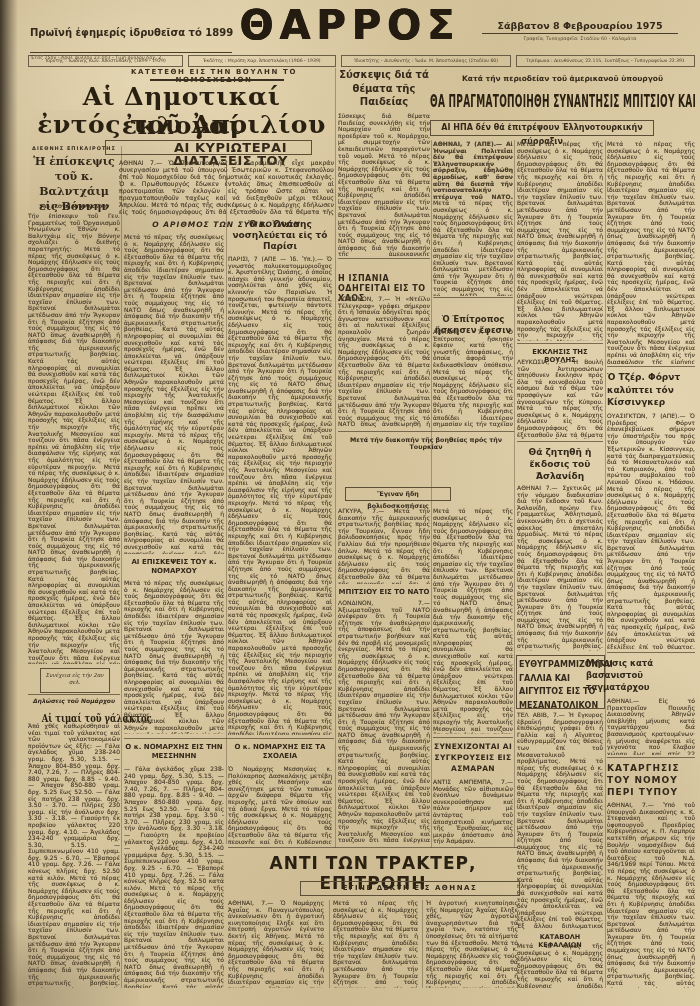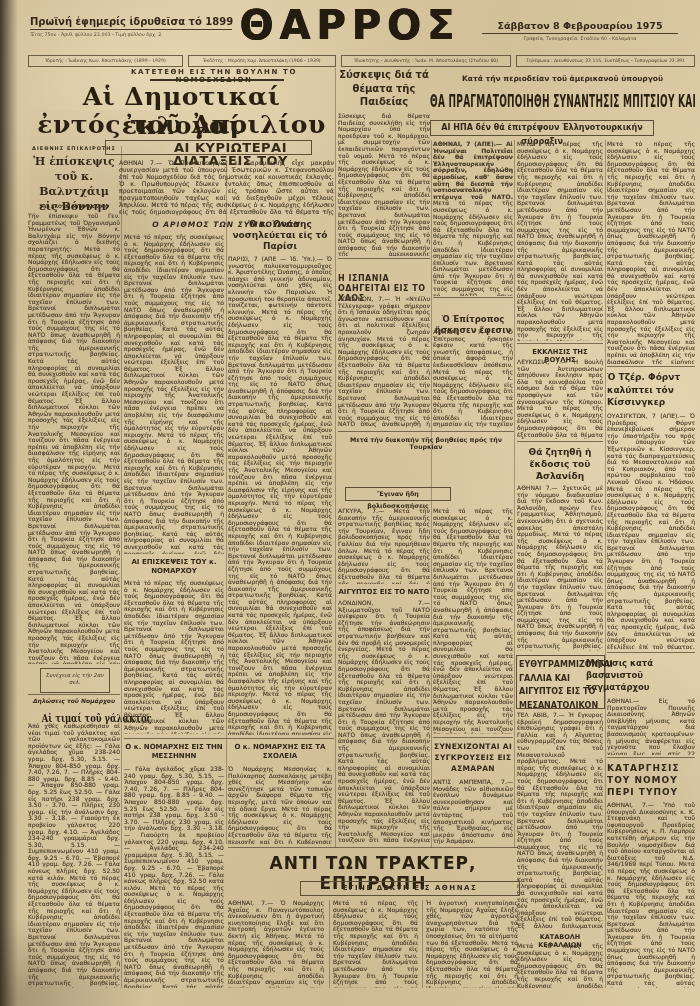--- a/index.html
+++ b/index.html
@@ -32,21 +32,21 @@
 <body>
 
 <div id="page">
 
   <div class="stain" style="left:0;top:0;width:18px;height:1006px;background:linear-gradient(90deg,rgba(38,30,20,.85),rgba(38,30,20,.35) 55%,transparent);"></div>
   <div class="stain" style="left:30px;top:110px;width:220px;height:320px;background:radial-gradient(ellipse at 40% 40%,rgba(118,94,58,.14),transparent 70%);"></div>
   <div class="stain" style="left:540px;top:660px;width:180px;height:300px;background:radial-gradient(ellipse at 60% 50%,rgba(118,94,58,.12),transparent 70%);"></div>
   <div class="stain" style="left:0;top:920px;width:140px;height:86px;background:radial-gradient(ellipse at 10% 90%,rgba(55,42,24,.3),transparent 75%);"></div>
 
   <div class="abs" style="left:30px;top:16px;width:202px;">
-    <div class="hd" style="font-size:10px;border-bottom:1px solid #4a3c28;padding-bottom:2px;white-space:nowrap;">Πρωϊνή ἐφημερίς ἱδρυθεῖσα τό 1899</div>
+    <div class="hd" style="font-size:10px;border-bottom:1px solid #4a3c28;padding-bottom:14px;white-space:nowrap;margin-top:11px;">Πρωϊνή ἐφημερίς ἱδρυθεῖσα τό 1899</div>
     <div style="font-size:4.8px;padding-top:2px;white-space:nowrap;color:#564a34;">Ἔτος 75ον - Ἀριθ. φύλλου 23.003 - Τιμή φύλλου δρχ. 2</div>
   </div>
   <div class="abs ctr" style="left:225px;top:2px;width:250px;height:54px;">
     <span id="title">ΘΑΡΡΟΣ</span>
   </div>
   <div class="abs ctr" style="left:482px;top:20px;width:196px;">
     <div class="hd" style="font-size:9.5px;border-bottom:1px solid #4a3c28;padding-bottom:2px;white-space:nowrap;">Σάββατον 8 Φεβρουαρίου 1975</div>
     <div style="font-size:4.8px;padding-top:2px;white-space:nowrap;color:#564a34;">Γραφεῖα, Τυπογραφεῖα: Σταδίου 60 - Καλαμάτα</div>
   </div>
 
@@ -133,21 +133,21 @@
     <span> Μετά τό πέρας τῆς συσκέψεως ὁ κ. Νομάρχης ἐδήλωσεν εἰς τούς δημοσιογράφους ὅτι θά ἐξετασθοῦν ὅλα τά θέματα τῆς περιοχῆς καί ὅτι ἡ Κυβέρνησις ἀποδίδει ἰδιαιτέραν σημασίαν εἰς τήν ταχεῖαν ἐπίλυσίν των. Βρετανοί διπλωμάται μετέδωσαν ἀπό τήν Ἄγκυραν ὅτι ἡ Τουρκία ἐζήτησε ἀπό τούς συμμάχους της εἰς τό ΝΑΤΟ ὅπως ἀναθεωρηθῆ ἡ ἀπόφασις διά τήν διακοπήν τῆς ἀμερικανικῆς στρατιωτικῆς βοηθείας. Κατά τάς αὐτάς πληροφορίας αἱ συνομιλίαι θά συνεχισθοῦν καί κατά τάς προσεχεῖς ἡμέρας, ἐνῶ δέν ἀποκλείεται νά ὑπάρξουν νεώτεραι ἐξελίξεις ἐπί τοῦ θέματος. Ἐξ ἄλλου διπλωματικοί κύκλοι τῶν Ἀθηνῶν παρακολουθοῦν μετά προσοχῆς τάς ἐξελίξεις εἰς τήν περιοχήν τῆς Ἀνατολικῆς Μεσογείου καί τονίζουν ὅτι πᾶσα ἐνέργεια πρέπει νά ἀποβλέπη εἰς τήν διασφάλισιν τῆς εἰρήνης καί τῆς ὁμαλότητος εἰς τήν εὐρυτέραν περιοχήν.  Μετά τό πέρας τῆς συσκέψεως ὁ κ. Νομάρχης ἐδήλωσεν εἰς τούς δημοσιογράφους ὅτι θά ἐξετασθοῦν ὅλα τά θέματα τῆς περιοχῆς καί ὅτι ἡ Κυβέρνησις ἀποδίδει ἰδιαιτέραν σημασίαν εἰς τήν ταχεῖαν ἐπίλυσίν των. Βρετανοί διπλωμάται μετέδωσαν ἀπό τήν Ἄγκυραν ὅτι ἡ Τουρκία ἐζήτησε ἀπό τούς συμμάχους της εἰς τό ΝΑΤΟ ὅπως ἀναθεωρηθῆ ἡ ἀπόφασις διά τήν διακοπήν τῆς ἀμερικανικῆς στρατιωτικῆς βοηθείας. Κατά τάς αὐτάς πληροφορίας αἱ συνομιλίαι θά συνεχισθοῦν καί κατά τάς προσεχεῖς ἡμέρας, ἐνῶ δέν ἀποκλείεται νά ὑπάρξουν νεώτεραι ἐξελίξεις ἐπί τοῦ θέματος. Ἐξ ἄλλου διπλωματικοί κύκλοι τῶν Ἀθηνῶν παρακολουθοῦν μετά προσοχῆς τάς ἐξελίξεις εἰς τήν περιοχήν τῆς Ἀνατολικῆς Μεσογείου καί τονίζουν ὅτι πᾶσα ἐνέργεια πρέπει νά ἀποβλέπη εἰς τήν διασφάλισιν τῆς εἰρήνης καί τῆς ὁμαλότητος εἰς τήν εὐρυτέραν περιοχήν. </span>
   </div>
 
   <div class="hr" style="left:338px;top:431px;width:176px;"></div>
   <div class="abs ctr hd" style="left:338px;top:436px;width:176px;font-size:6.3px;">Μετά τήν διακοπήν τῆς βοηθείας πρός τήν Τουρκίαν</div>
   <div class="abs box ctr hd" style="left:345px;top:487px;width:104px;height:12px;font-size:6.3px;line-height:12px;">Ἔγιναν ἤδη βολιδοσκοπήσεις</div>
   <div class="abs b" style="left:338px;top:508px;width:92px;height:76px;">
     <span>ΑΓΚΥΡΑ, 7.— Μετά τήν διακοπήν τῆς ἀμερικανικῆς στρατιωτικῆς βοηθείας πρός τήν Τουρκίαν, ἔγιναν ἤδη βολιδοσκοπήσεις πρός τήν Γαλλίαν διά τήν προμήθειαν ὅπλων.</span>
     <span> Μετά τό πέρας τῆς συσκέψεως ὁ κ. Νομάρχης ἐδήλωσεν εἰς τούς δημοσιογράφους ὅτι θά ἐξετασθοῦν ὅλα τά θέματα τῆς περιοχῆς καί ὅτι ἡ Κυβέρνησις ἀποδίδει ἰδιαιτέραν σημασίαν εἰς τήν ταχεῖαν ἐπίλυσίν των. Βρετανοί διπλωμάται μετέδωσαν ἀπό τήν Ἄγκυραν ὅτι ἡ Τουρκία ἐζήτησε ἀπό τούς συμμάχους της εἰς τό ΝΑΤΟ ὅπως ἀναθεωρηθῆ ἡ ἀπόφασις διά τήν διακοπήν τῆς ἀμερικανικῆς στρατιωτικῆς βοηθείας. Κατά τάς αὐτάς πληροφορίας αἱ συνομιλίαι θά συνεχισθοῦν καί κατά τάς προσεχεῖς ἡμέρας, ἐνῶ δέν ἀποκλείεται νά ὑπάρξουν νεώτεραι ἐξελίξεις ἐπί τοῦ θέματος. Ἐξ ἄλλου διπλωματικοί κύκλοι τῶν Ἀθηνῶν παρακολουθοῦν μετά προσοχῆς τάς ἐξελίξεις εἰς τήν περιοχήν τῆς Ἀνατολικῆς Μεσογείου καί τονίζουν ὅτι πᾶσα ἐνέργεια πρέπει νά ἀποβλέπη εἰς τήν διασφάλισιν τῆς εἰρήνης καί τῆς ὁμαλότητος εἰς τήν εὐρυτέραν περιοχήν. </span>
   </div>
-  <div class="abs ctr hd" style="left:338px;top:588px;width:92px;font-size:7px;">ΑΙΓΥΠΤΟΣ ΕΙΣ ΤΟ ΝΑΤΟ</div>
+  <div class="abs ctr hd" style="left:338px;top:588px;width:92px;font-size:7px;">ΜΠΙΤΣΙΟΥ ΕΙΣ ΤΟ ΝΑΤΟ</div>
   <div class="abs b" style="left:338px;top:600px;width:92px;height:244px;">
     <span>ΛΟΝΔΙΝΟΝ, 7.— Ἀξιωματοῦχοι τοῦ ΝΑΤΟ ἀνέφεραν ὅτι ἡ Τουρκία ἐζήτησε τήν ἀναθεώρησιν τῆς ἀποφάσεως διά τήν στρατιωτικήν βοήθειαν καί δέν θά προβῆ εἰς μονομερεῖς ἐνεργείας.</span>
     <span> Μετά τό πέρας τῆς συσκέψεως ὁ κ. Νομάρχης ἐδήλωσεν εἰς τούς δημοσιογράφους ὅτι θά ἐξετασθοῦν ὅλα τά θέματα τῆς περιοχῆς καί ὅτι ἡ Κυβέρνησις ἀποδίδει ἰδιαιτέραν σημασίαν εἰς τήν ταχεῖαν ἐπίλυσίν των. Βρετανοί διπλωμάται μετέδωσαν ἀπό τήν Ἄγκυραν ὅτι ἡ Τουρκία ἐζήτησε ἀπό τούς συμμάχους της εἰς τό ΝΑΤΟ ὅπως ἀναθεωρηθῆ ἡ ἀπόφασις διά τήν διακοπήν τῆς ἀμερικανικῆς στρατιωτικῆς βοηθείας. Κατά τάς αὐτάς πληροφορίας αἱ συνομιλίαι θά συνεχισθοῦν καί κατά τάς προσεχεῖς ἡμέρας, ἐνῶ δέν ἀποκλείεται νά ὑπάρξουν νεώτεραι ἐξελίξεις ἐπί τοῦ θέματος. Ἐξ ἄλλου διπλωματικοί κύκλοι τῶν Ἀθηνῶν παρακολουθοῦν μετά προσοχῆς τάς ἐξελίξεις εἰς τήν περιοχήν τῆς Ἀνατολικῆς Μεσογείου καί τονίζουν ὅτι πᾶσα ἐνέργεια πρέπει νά ἀποβλέπη εἰς τήν διασφάλισιν τῆς εἰρήνης καί τῆς ὁμαλότητος εἰς τήν εὐρυτέραν περιοχήν.  Μετά τό πέρας τῆς συσκέψεως ὁ κ. Νομάρχης ἐδήλωσεν εἰς τούς δημοσιογράφους ὅτι θά ἐξετασθοῦν ὅλα τά θέματα τῆς περιοχῆς καί ὅτι ἡ Κυβέρνησις ἀποδίδει ἰδιαιτέραν σημασίαν εἰς τήν ταχεῖαν ἐπίλυσίν των. Βρετανοί διπλωμάται μετέδωσαν ἀπό τήν Ἄγκυραν ὅτι ἡ Τουρκία ἐζήτησε ἀπό τούς συμμάχους της εἰς τό ΝΑΤΟ ὅπως ἀναθεωρηθῆ ἡ ἀπόφασις διά τήν διακοπήν τῆς ἀμερικανικῆς στρατιωτικῆς βοηθείας. Κατά τάς αὐτάς πληροφορίας αἱ συνομιλίαι θά συνεχισθοῦν καί κατά τάς προσεχεῖς ἡμέρας, ἐνῶ δέν ἀποκλείεται νά ὑπάρξουν νεώτεραι ἐξελίξεις ἐπί τοῦ θέματος. Ἐξ ἄλλου διπλωματικοί κύκλοι τῶν Ἀθηνῶν παρακολουθοῦν μετά προσοχῆς τάς ἐξελίξεις εἰς τήν περιοχήν τῆς Ἀνατολικῆς Μεσογείου καί τονίζουν ὅτι πᾶσα ἐνέργεια πρέπει νά ἀποβλέπη εἰς τήν διασφάλισιν τῆς εἰρήνης καί τῆς ὁμαλότητος εἰς τήν εὐρυτέραν περιοχήν.  Μετά τό πέρας τῆς συσκέψεως ὁ κ. Νομάρχης ἐδήλωσεν εἰς τούς δημοσιογράφους ὅτι θά ἐξετασθοῦν ὅλα τά θέματα τῆς περιοχῆς καί ὅτι ἡ Κυβέρνησις ἀποδίδει ἰδιαιτέραν σημασίαν εἰς τήν ταχεῖαν ἐπίλυσίν των. Βρετανοί διπλωμάται μετέδωσαν ἀπό τήν Ἄγκυραν ὅτι ἡ Τουρκία ἐζήτησε ἀπό τούς συμμάχους της εἰς τό ΝΑΤΟ ὅπως ἀναθεωρηθῆ ἡ ἀπόφασις διά τήν διακοπήν τῆς ἀμερικανικῆς στρατιωτικῆς βοηθείας. Κατά τάς αὐτάς πληροφορίας αἱ συνομιλίαι θά συνεχισθοῦν καί κατά τάς προσεχεῖς ἡμέρας, ἐνῶ δέν ἀποκλείεται νά ὑπάρξουν νεώτεραι ἐξελίξεις ἐπί τοῦ θέματος. Ἐξ ἄλλου διπλωματικοί κύκλοι τῶν Ἀθηνῶν παρακολουθοῦν μετά προσοχῆς τάς ἐξελίξεις εἰς τήν περιοχήν τῆς Ἀνατολικῆς Μεσογείου καί τονίζουν ὅτι πᾶσα ἐνέργεια πρέπει νά ἀποβλέπη εἰς τήν διασφάλισιν τῆς εἰρήνης καί τῆς ὁμαλότητος εἰς τήν εὐρυτέραν περιοχήν. </span>
   </div>
 
   <div class="abs ctr hd" style="left:430px;top:74px;width:265px;font-size:7.5px;">Κατά τήν περιοδείαν τοῦ ἀμερικανοῦ ὑπουργοῦ</div>
   <div class="abs" style="left:430px;top:90px;width:265px;height:32px;">
     <span class="cond" style="display:inline-block;font-size:18px;transform:scaleX(.5);letter-spacing:.5px;">ΘΑ ΠΡΑΓΜΑΤΟΠΟΙΗΘΗ ΣΥΝΑΝΤΗΣΙΣ ΜΠΙΤΣΙΟΥ ΚΑΙ ΚΙΣΣΙΝΓΚΕΡ</span>
   </div>
   <div class="abs box ctr hd" style="left:430px;top:120px;width:222px;height:14px;font-size:8px;line-height:14px;">ΑΙ ΗΠΑ δέν θά ἐπιτρέψουν Ἑλληνοτουρκικήν σύρραξιν</div>

